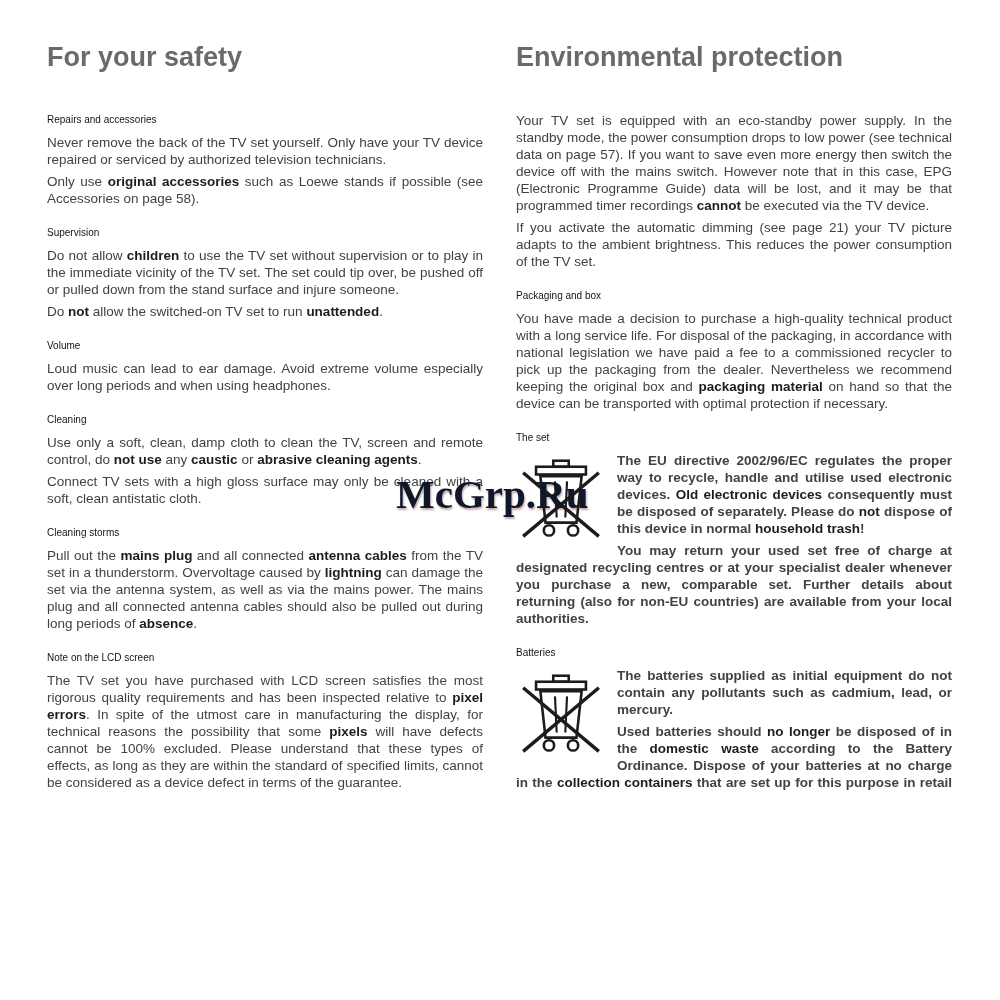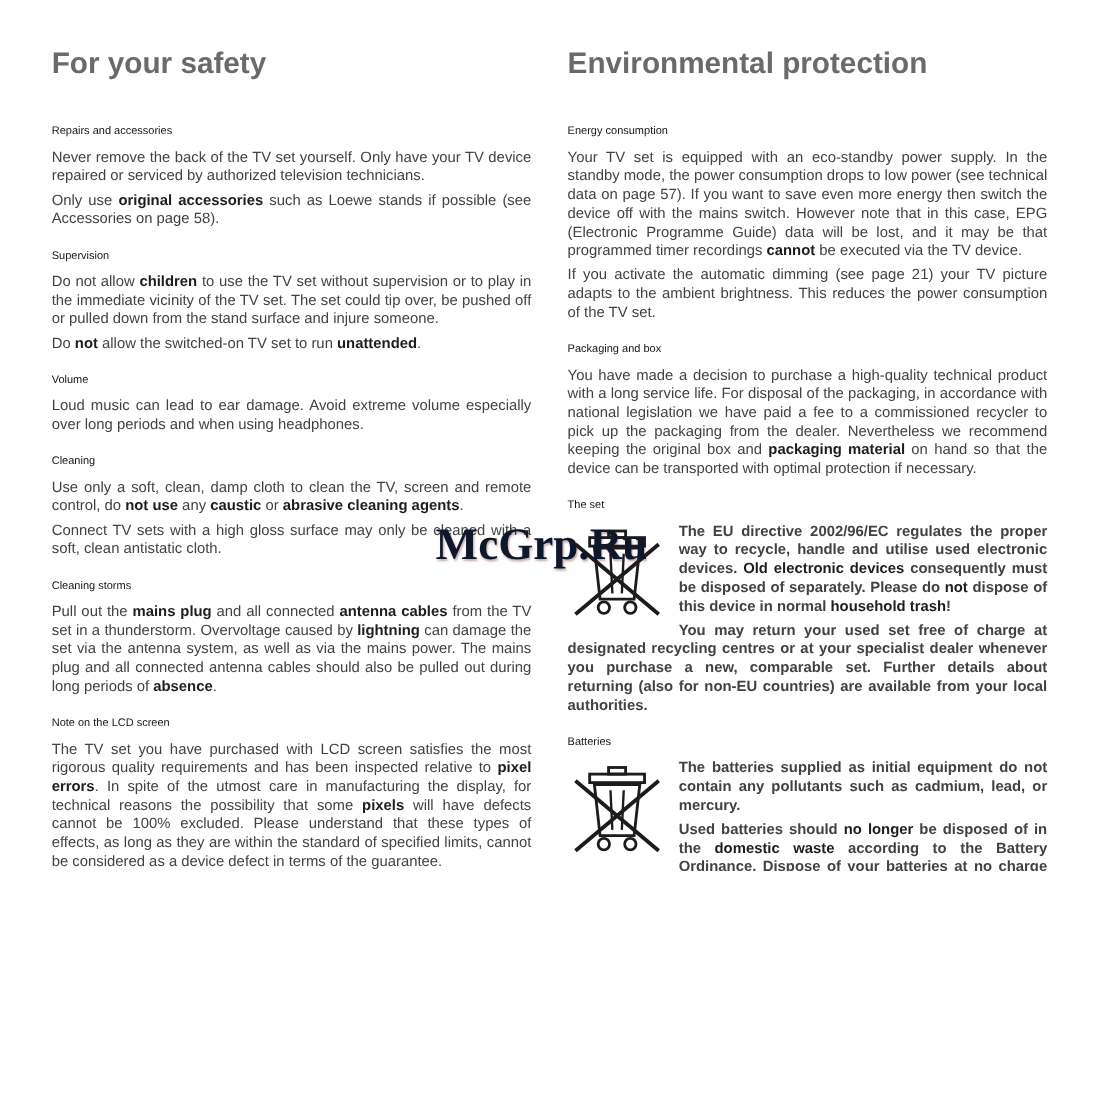--- a/index.html
+++ b/index.html
@@ -62,21 +62,20 @@
     <section>
       <h2>Note on the LCD screen</h2>
       <p>The TV set you have purchased with LCD screen satisfies the most rigorous quality requirements and has been inspected relative to <b>pixel errors</b>. In spite of the utmost care in manufacturing the display, for technical reasons the possibility that some <b>pixels</b> will have defects cannot be 100% excluded. Please understand that these types of effects, as long as they are within the standard of specified limits, cannot be considered as a device defect in terms of the guarantee.</p>
     </section>
   </div>
 
   <div class="col col-right">
     <h1>Environmental protection</h1>
 
     <section>
-      <h2>Energy consumption</h2>
       <p>Your TV set is equipped with an eco-standby power supply. In the standby mode, the power consumption drops to low power (see technical data on page 57). If you want to save even more energy then switch the device off with the mains switch. However note that in this case, EPG (Electronic Programme Guide) data will be lost, and it may be that programmed timer recordings <b>cannot</b> be executed via the TV device.</p>
       <p>If you activate the automatic dimming (see page 21) your TV picture adapts to the ambient brightness. This reduces the power consumption of the TV set.</p>
     </section>
 
     <section>
       <h2>Packaging and box</h2>
       <p>You have made a decision to purchase a high-quality technical product with a long service life. For disposal of the packaging, in accordance with national legislation we have paid a fee to a commissioned recycler to pick up the packaging from the dealer. Nevertheless we recommend keeping the original box and <b>packaging material</b> on hand so that the device can be transported with optimal protection if necessary.</p>
     </section>
 
     <section>

